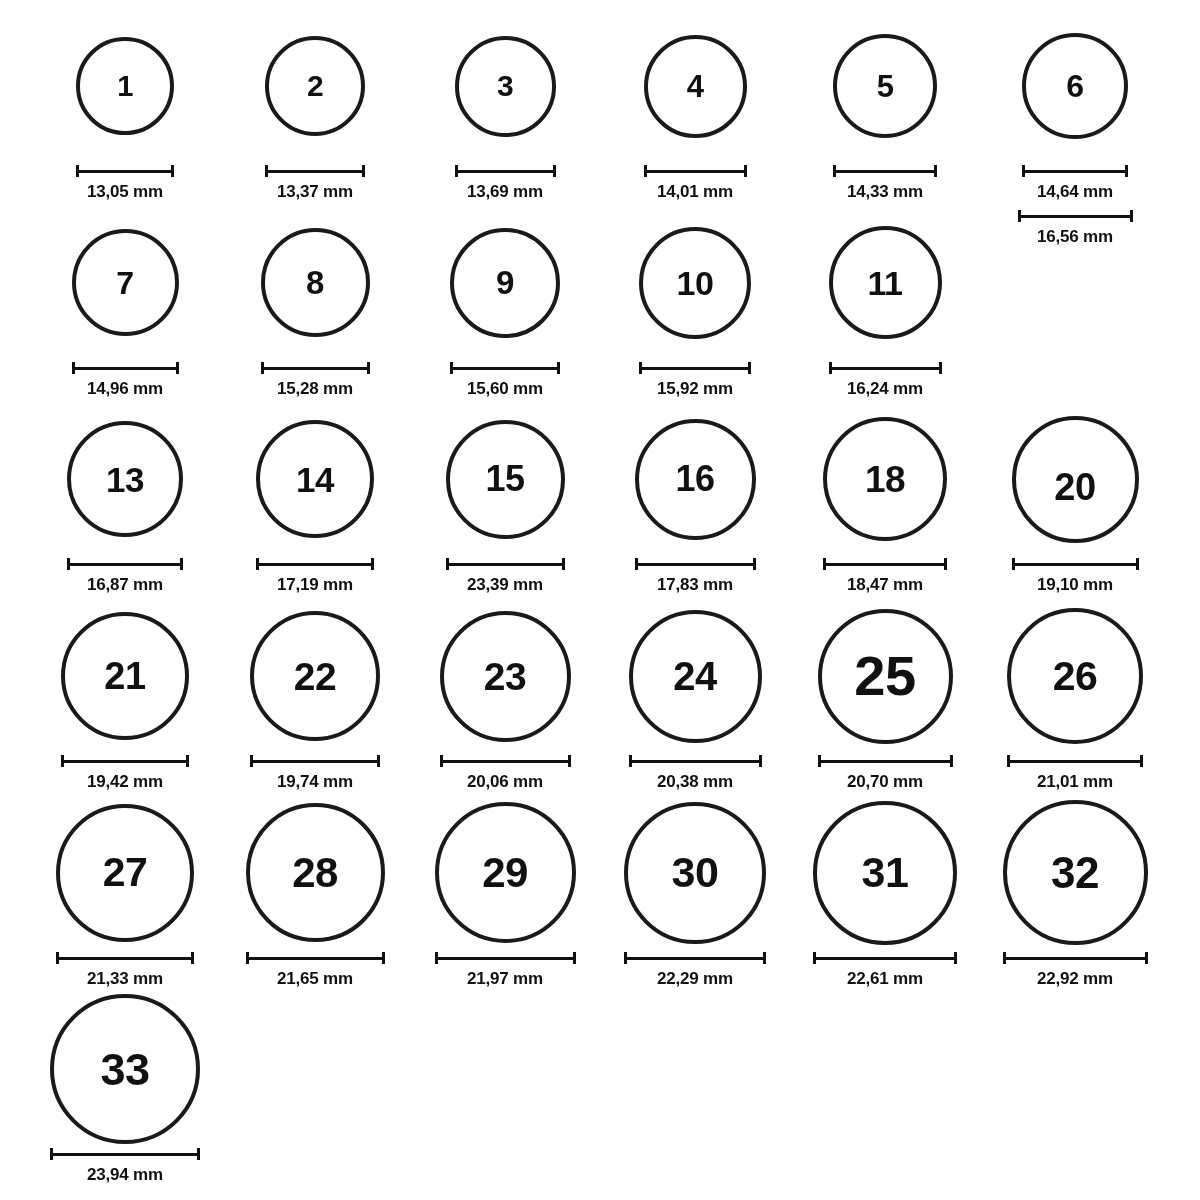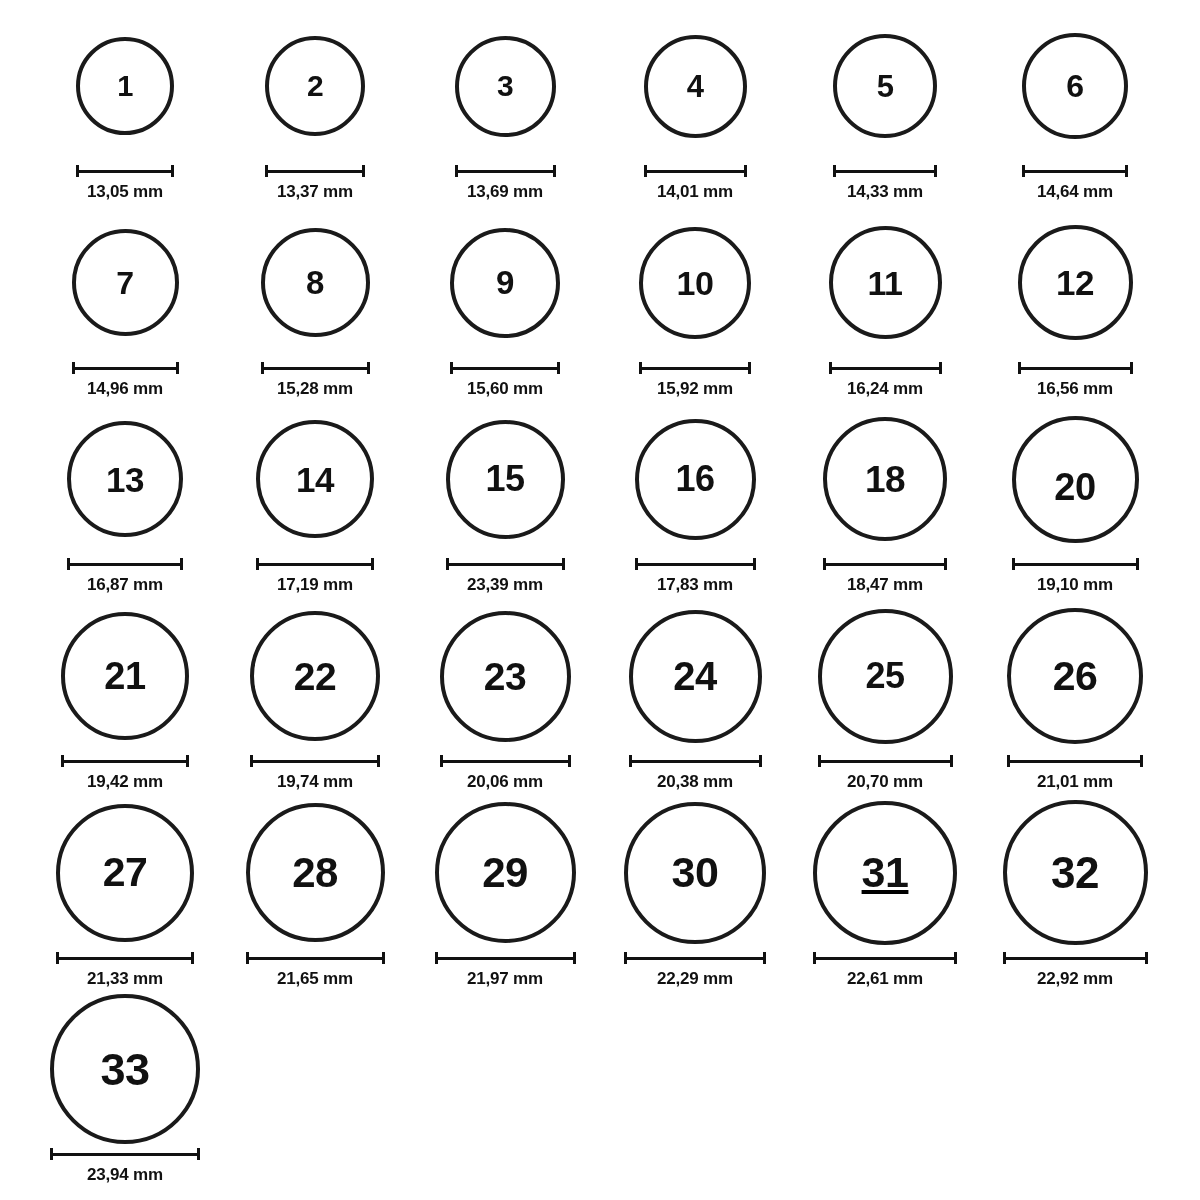--- a/index.html
+++ b/index.html
@@ -240,25 +240,20 @@
           </div>
         </div>
         <div class="measure">
           <div class="bar" style="width: 113px;">
             <div class="line"></div>
           </div>
         </div>
         <div class="mm">16,24 mm</div>
       </div>
       <div class="cell">
-        <div class="ring-wrap">
-          <div class="ring" style="width: 115px; height: 115px;">
-            <span class="ring-label" style="font-size: 35px;">12</span>
-          </div>
-        </div>
         <div class="measure">
           <div class="bar" style="width: 115px;">
             <div class="line"></div>
           </div>
         </div>
         <div class="mm">16,56 mm</div>
       </div>
       <div class="cell">
         <div class="ring-wrap">
           <div class="ring" style="width: 116px; height: 116px;">
@@ -385,21 +380,21 @@
         <div class="measure">
           <div class="bar" style="width: 133px;">
             <div class="line"></div>
           </div>
         </div>
         <div class="mm">20,38 mm</div>
       </div>
       <div class="cell">
         <div class="ring-wrap">
           <div class="ring" style="width: 135px; height: 135px;">
-            <span class="ring-label" style="font-size: 36px;">25</span>
+            <span class="ring-label" style="font-size: 56px;">25</span>
           </div>
         </div>
         <div class="measure">
           <div class="bar" style="width: 135px;">
             <div class="line"></div>
           </div>
         </div>
         <div class="mm">20,70 mm</div>
       </div>
       <div class="cell">
@@ -462,21 +457,21 @@
         </div>
         <div class="measure">
           <div class="bar" style="width: 142px;">
             <div class="line"></div>
           </div>
         </div>
         <div class="mm">22,29 mm</div>
       </div>
       <div class="cell">
         <div class="ring-wrap">
-          <div class="ring" style="width: 144px; height: 144px; text-decoration: underline;">
+          <div class="ring" style="width: 144px; height: 144px;">
             <span class="ring-label" style="font-size: 43px;">31</span>
           </div>
         </div>
         <div class="measure">
           <div class="bar" style="width: 144px;">
             <div class="line"></div>
           </div>
         </div>
         <div class="mm">22,61 mm</div>
       </div>

